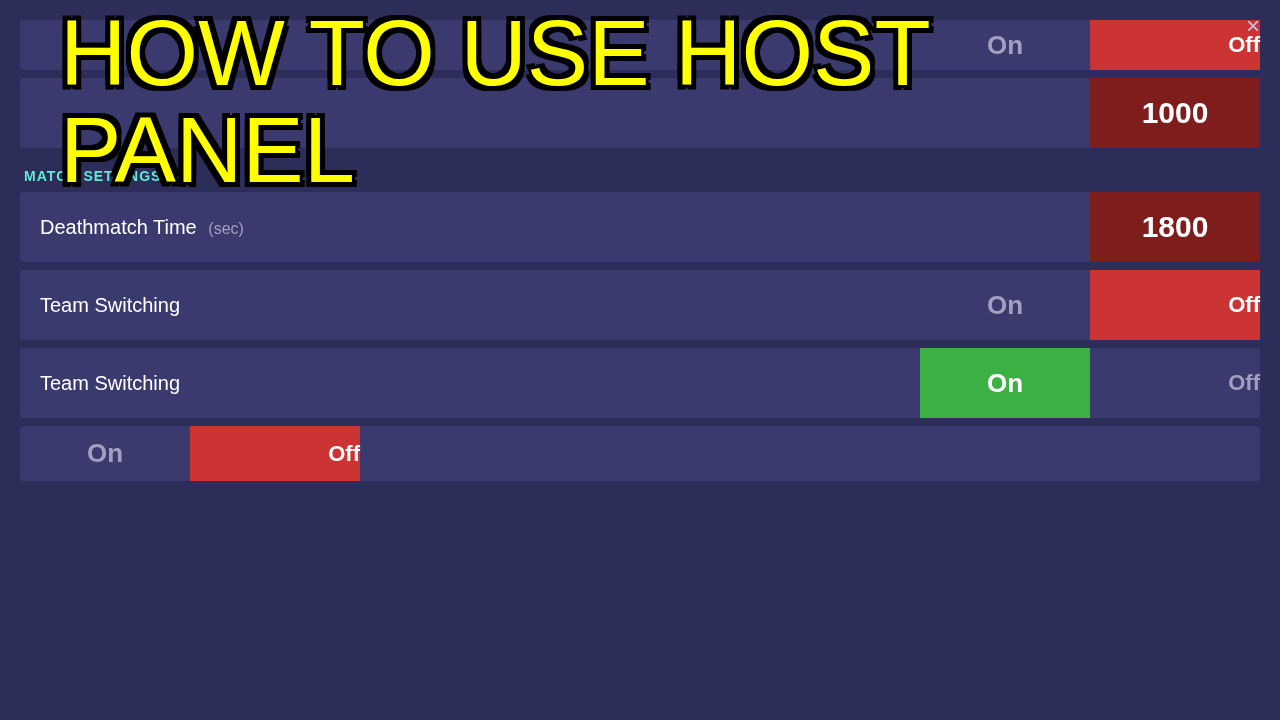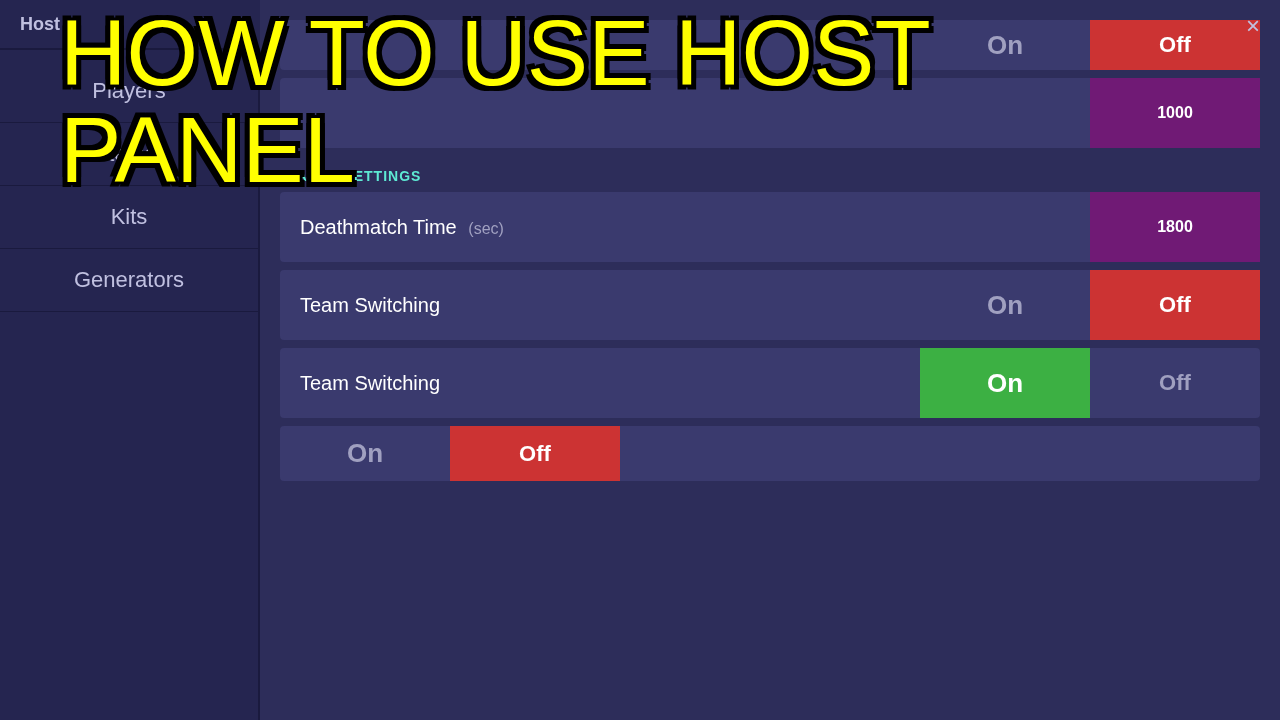--- a/index.html
+++ b/index.html
@@ -95,23 +95,23 @@
     .settings-label .sub {
       color: #a0a0c0;
       font-size: 16px;
       margin-left: 6px;
     }
 
     .settings-value {
       width: 170px;
       text-align: center;
       color: #ffffff;
-      font-size: 16px;
-      font-weight: bold;
-      background: #701a75;
+      font-size: 30px;
+      font-weight: bold;
+      background: #7f1d1d;
       height: 100%;
       display: flex;
       align-items: center;
       justify-content: center;
     }
 
     .btn-on {
       width: 170px;
       height: 100%;
       display: flex;
@@ -121,21 +121,21 @@
       font-weight: bold;
       color: #ffffff;
       cursor: pointer;
     }
 
     .btn-off {
       width: 170px;
       height: 100%;
       display: flex;
       align-items: center;
-      justify-content: center;
+      justify-content: flex-end;
       font-size: 22px;
       font-weight: bold;
       color: #ffffff;
       cursor: pointer;
     }
 
     .btn-green { background: #3cb043; }
     .btn-red { background: #cc3333; }
     .btn-inactive { background: transparent; color: #a0a0c0; }
 
@@ -204,37 +204,20 @@
       top: 110px;
       left: 260px;
       width: 900px;
     }
   </style>
 </head>
 <body>
 
 <div class="panel">
 
-  <div class="sidebar">
-    <div class="panel-title">
-      <span>Host</span>
-    </div>
-    <div class="sidebar-item">
-      <span>Players</span>
-    </div>
-    <div class="sidebar-item">
-      <span>Items</span>
-    </div>
-    <div class="sidebar-item">
-      <span>Kits</span>
-    </div>
-    <div class="sidebar-item">
-      <span>Generators</span>
-    </div>
-  </div>
 
   <div class="close-btn">
     <span>×</span>
   </div>
 
   <div class="content">
 
     <div class="settings-row top-partial">
       <div class="settings-label"></div>
       <div class="btn-on btn-inactive">

